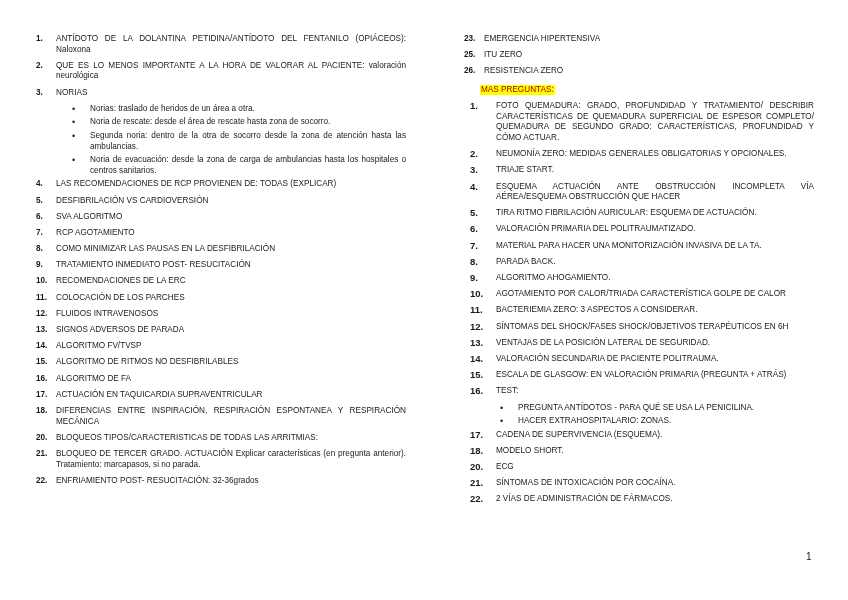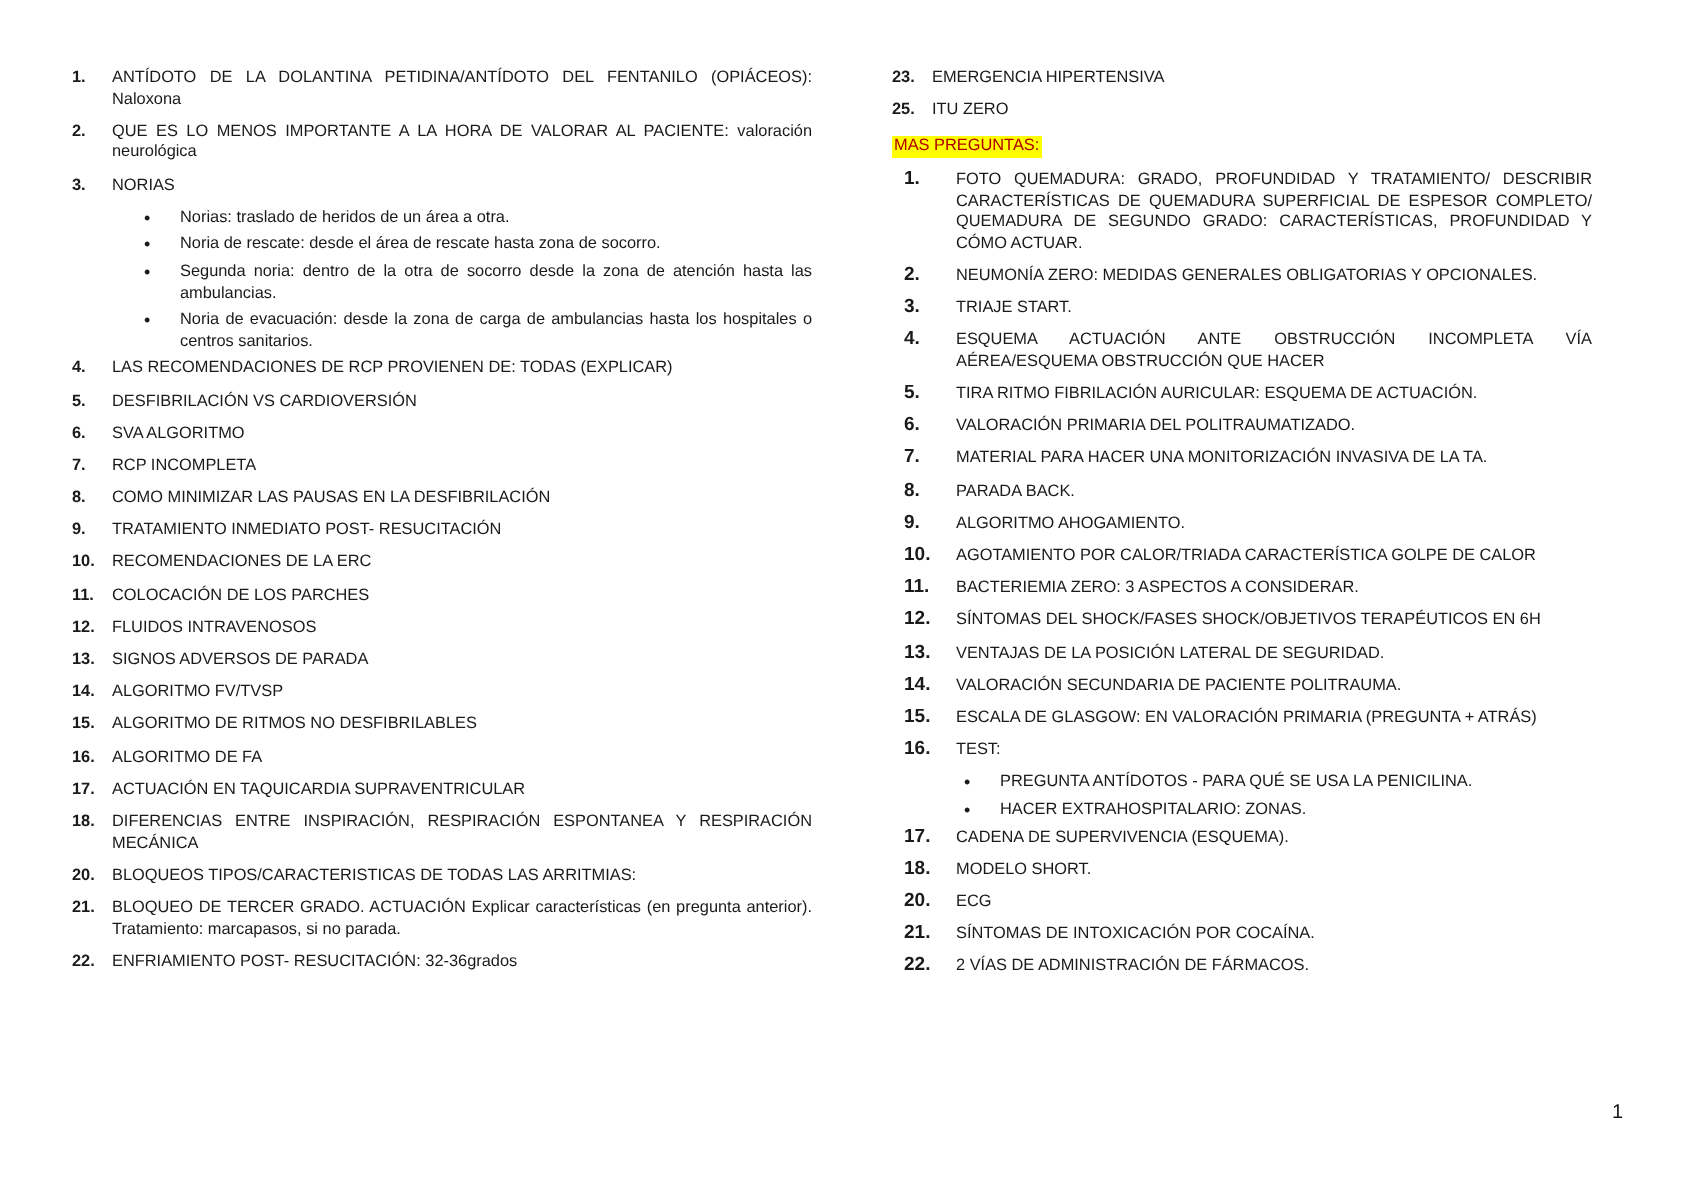--- a/index.html
+++ b/index.html
@@ -1,27 +1,27 @@
 <!DOCTYPE html>
 <html><head>
 <meta charset="utf-8">
 <style>
   html, body { margin:0; padding:0; background:#ffffff; }
   body { width:848px; height:600px; position:relative; overflow:hidden;
          font-family:"Liberation Sans", sans-serif; color:#1a1a1a; }
   .col { position:absolute; top:34px; font-size:8.2px; line-height:10.6px; }
   .col-left { left:36px; width:370px; }
-  .col-right { left:446px; width:350px; }
+  .col-right { left:464px; width:350px; }
   .item { display:flex; margin-bottom:5.6px; }
   .num { width:20px; flex:none; font-weight:bold; }
   .num.big { font-size:9.5px; }
   .txt { flex:1; text-align:justify; }
   .sub { display:flex; margin:2px 0 3px 36px; }
   .bullet { width:18px; flex:none; font-size:9px; line-height:10px; }
-  .hl { background:#ffff00; color:#b00000; display:inline-block; margin:2px 0 6px 0; padding:0 1px; }
+  .hl { background:#ffff00; color:#b00000; display:inline-block; margin:2px 0 6px 16px; padding:0 1px; }
   .right-sub .num { width:26px; padding-left:6px; }
   .page-num { position:absolute; left:806px; top:551px; font-size:10px; }
 </style>
 </head>
 <body>
 
 <div class="col col-left" id="left">
     <div class="item">
       <span class="num">1.</span>
       <span class="txt">ANTÍDOTO DE LA DOLANTINA PETIDINA/ANTÍDOTO DEL FENTANILO (OPIÁCEOS): Naloxona</span>
@@ -57,21 +57,21 @@
     <div class="item">
       <span class="num">5.</span>
       <span class="txt">DESFIBRILACIÓN VS CARDIOVERSIÓN</span>
     </div>
     <div class="item">
       <span class="num">6.</span>
       <span class="txt">SVA ALGORITMO</span>
     </div>
     <div class="item">
       <span class="num">7.</span>
-      <span class="txt">RCP INCOMPLETA</span>
+      <span class="txt">RCP AGOTAMIENTO</span>
     </div>
     <div class="item">
       <span class="num">8.</span>
       <span class="txt">COMO MINIMIZAR LAS PAUSAS EN LA DESFIBRILACIÓN</span>
     </div>
     <div class="item">
       <span class="num">9.</span>
       <span class="txt">TRATAMIENTO INMEDIATO POST- RESUCITACIÓN</span>
     </div>
     <div class="item">
@@ -126,20 +126,24 @@
 
 <div class="col col-right">
   <div id="right-top">
       <div class="item">
         <span class="num">23.</span>
         <span class="txt">EMERGENCIA HIPERTENSIVA</span>
       </div>
       <div class="item">
         <span class="num">25.</span>
         <span class="txt">ITU ZERO</span>
+      </div>
+      <div class="item">
+        <span class="num">26.</span>
+        <span class="txt">RESISTENCIA ZERO</span>
       </div>
     </div>
   <span class="hl" style="background: rgb(255, 255, 0); color: rgb(176, 0, 0);">MAS PREGUNTAS:</span>
   <div id="right-more" class="right-sub">
       <div class="item">
         <span class="num big">1.</span>
         <span class="txt">FOTO QUEMADURA: GRADO, PROFUNDIDAD Y TRATAMIENTO/ DESCRIBIR CARACTERÍSTICAS DE QUEMADURA SUPERFICIAL DE ESPESOR COMPLETO/ QUEMADURA DE SEGUNDO GRADO: CARACTERÍSTICAS, PROFUNDIDAD Y CÓMO ACTUAR.</span>
       </div>
       <div class="item">
         <span class="num big">2.</span>

